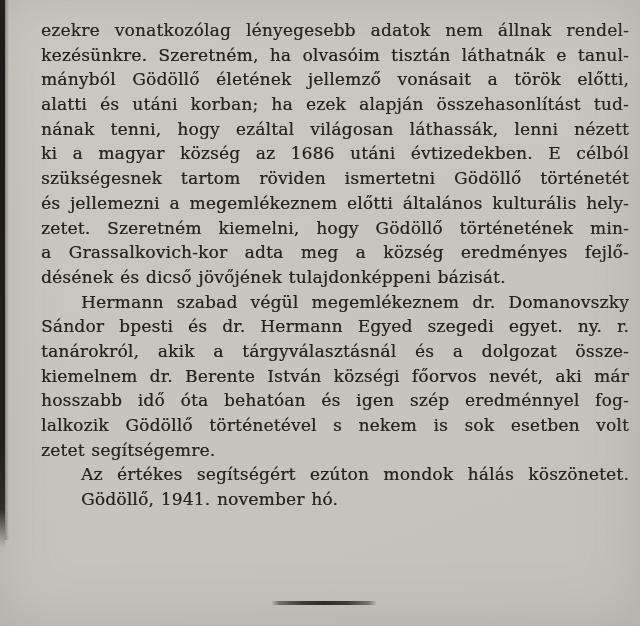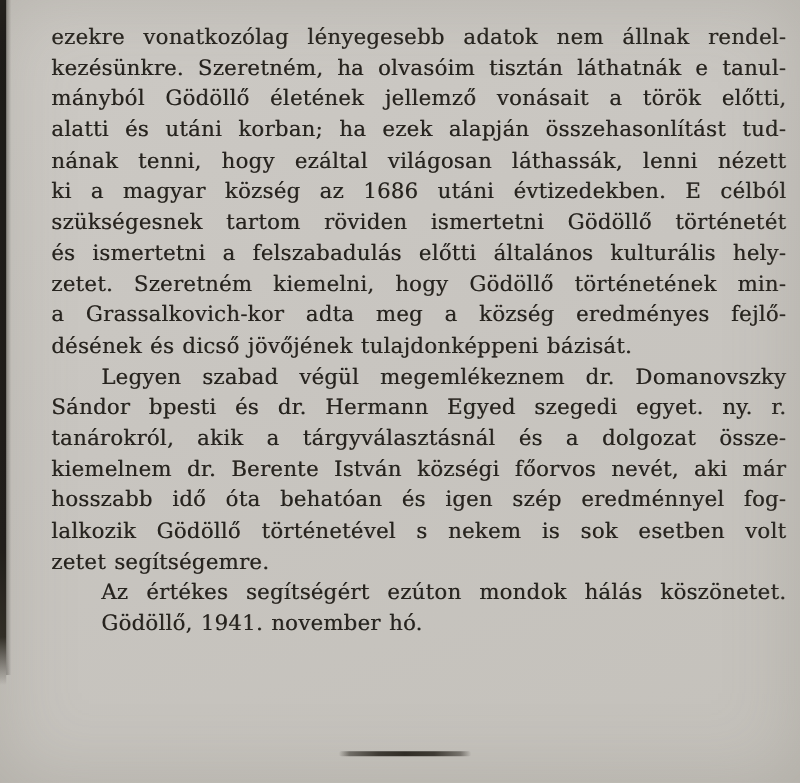--- a/index.html
+++ b/index.html
@@ -96,25 +96,25 @@
   <div class="left-edge"></div>
   <div class="left-edge-soft"></div>
   <div class="text-block">
       <div class="line just">ezekre vonatkozólag lényegesebb adatok nem állnak rendel-</div>
       <div class="line just">kezésünkre. Szeretném, ha olvasóim tisztán láthatnák e tanul-</div>
       <div class="line just">mányból Gödöllő életének jellemző vonásait a török előtti,</div>
       <div class="line just">alatti és utáni korban; ha ezek alapján összehasonlítást tud-</div>
       <div class="line just">nának tenni, hogy ezáltal világosan láthassák, lenni nézett</div>
       <div class="line just">ki a magyar község az 1686 utáni évtizedekben. E célból</div>
       <div class="line just">szükségesnek tartom röviden ismertetni Gödöllő történetét</div>
-      <div class="line just">és ismertetni a felszabadulás előtti általános kulturális hely-</div>
+      <div class="line just">és jellemezni a megemlékeznem előtti általános kulturális hely-</div>
       <div class="line just">zetet. Szeretném kiemelni, hogy Gödöllő történetének min-</div>
       <div class="line just">a Grassalkovich-kor adta meg a község eredményes fejlő-</div>
       <div class="line">désének és dicső jövőjének tulajdonképpeni bázisát.</div>
-      <div class="line just indent">Legyen szabad végül megemlékeznem dr. Domanovszky</div>
+      <div class="line just indent">Hermann szabad végül megemlékeznem dr. Domanovszky</div>
       <div class="line just">Sándor bpesti és dr. Hermann Egyed szegedi egyet. ny. r.</div>
       <div class="line just">tanárokról, akik a tárgyválasztásnál és a dolgozat össze-</div>
       <div class="line just">kiemelnem dr. Berente István községi főorvos nevét, aki már</div>
       <div class="line just">hosszabb idő óta behatóan és igen szép eredménnyel fog-</div>
       <div class="line just">lalkozik Gödöllő történetével s nekem is sok esetben volt</div>
       <div class="line">zetet segítségemre.</div>
       <div class="line just indent">Az értékes segítségért ezúton mondok hálás köszönetet.</div>
       <div class="line indent">Gödöllő, 1941. november hó.</div>
     </div>
   <div class="divider"></div>

